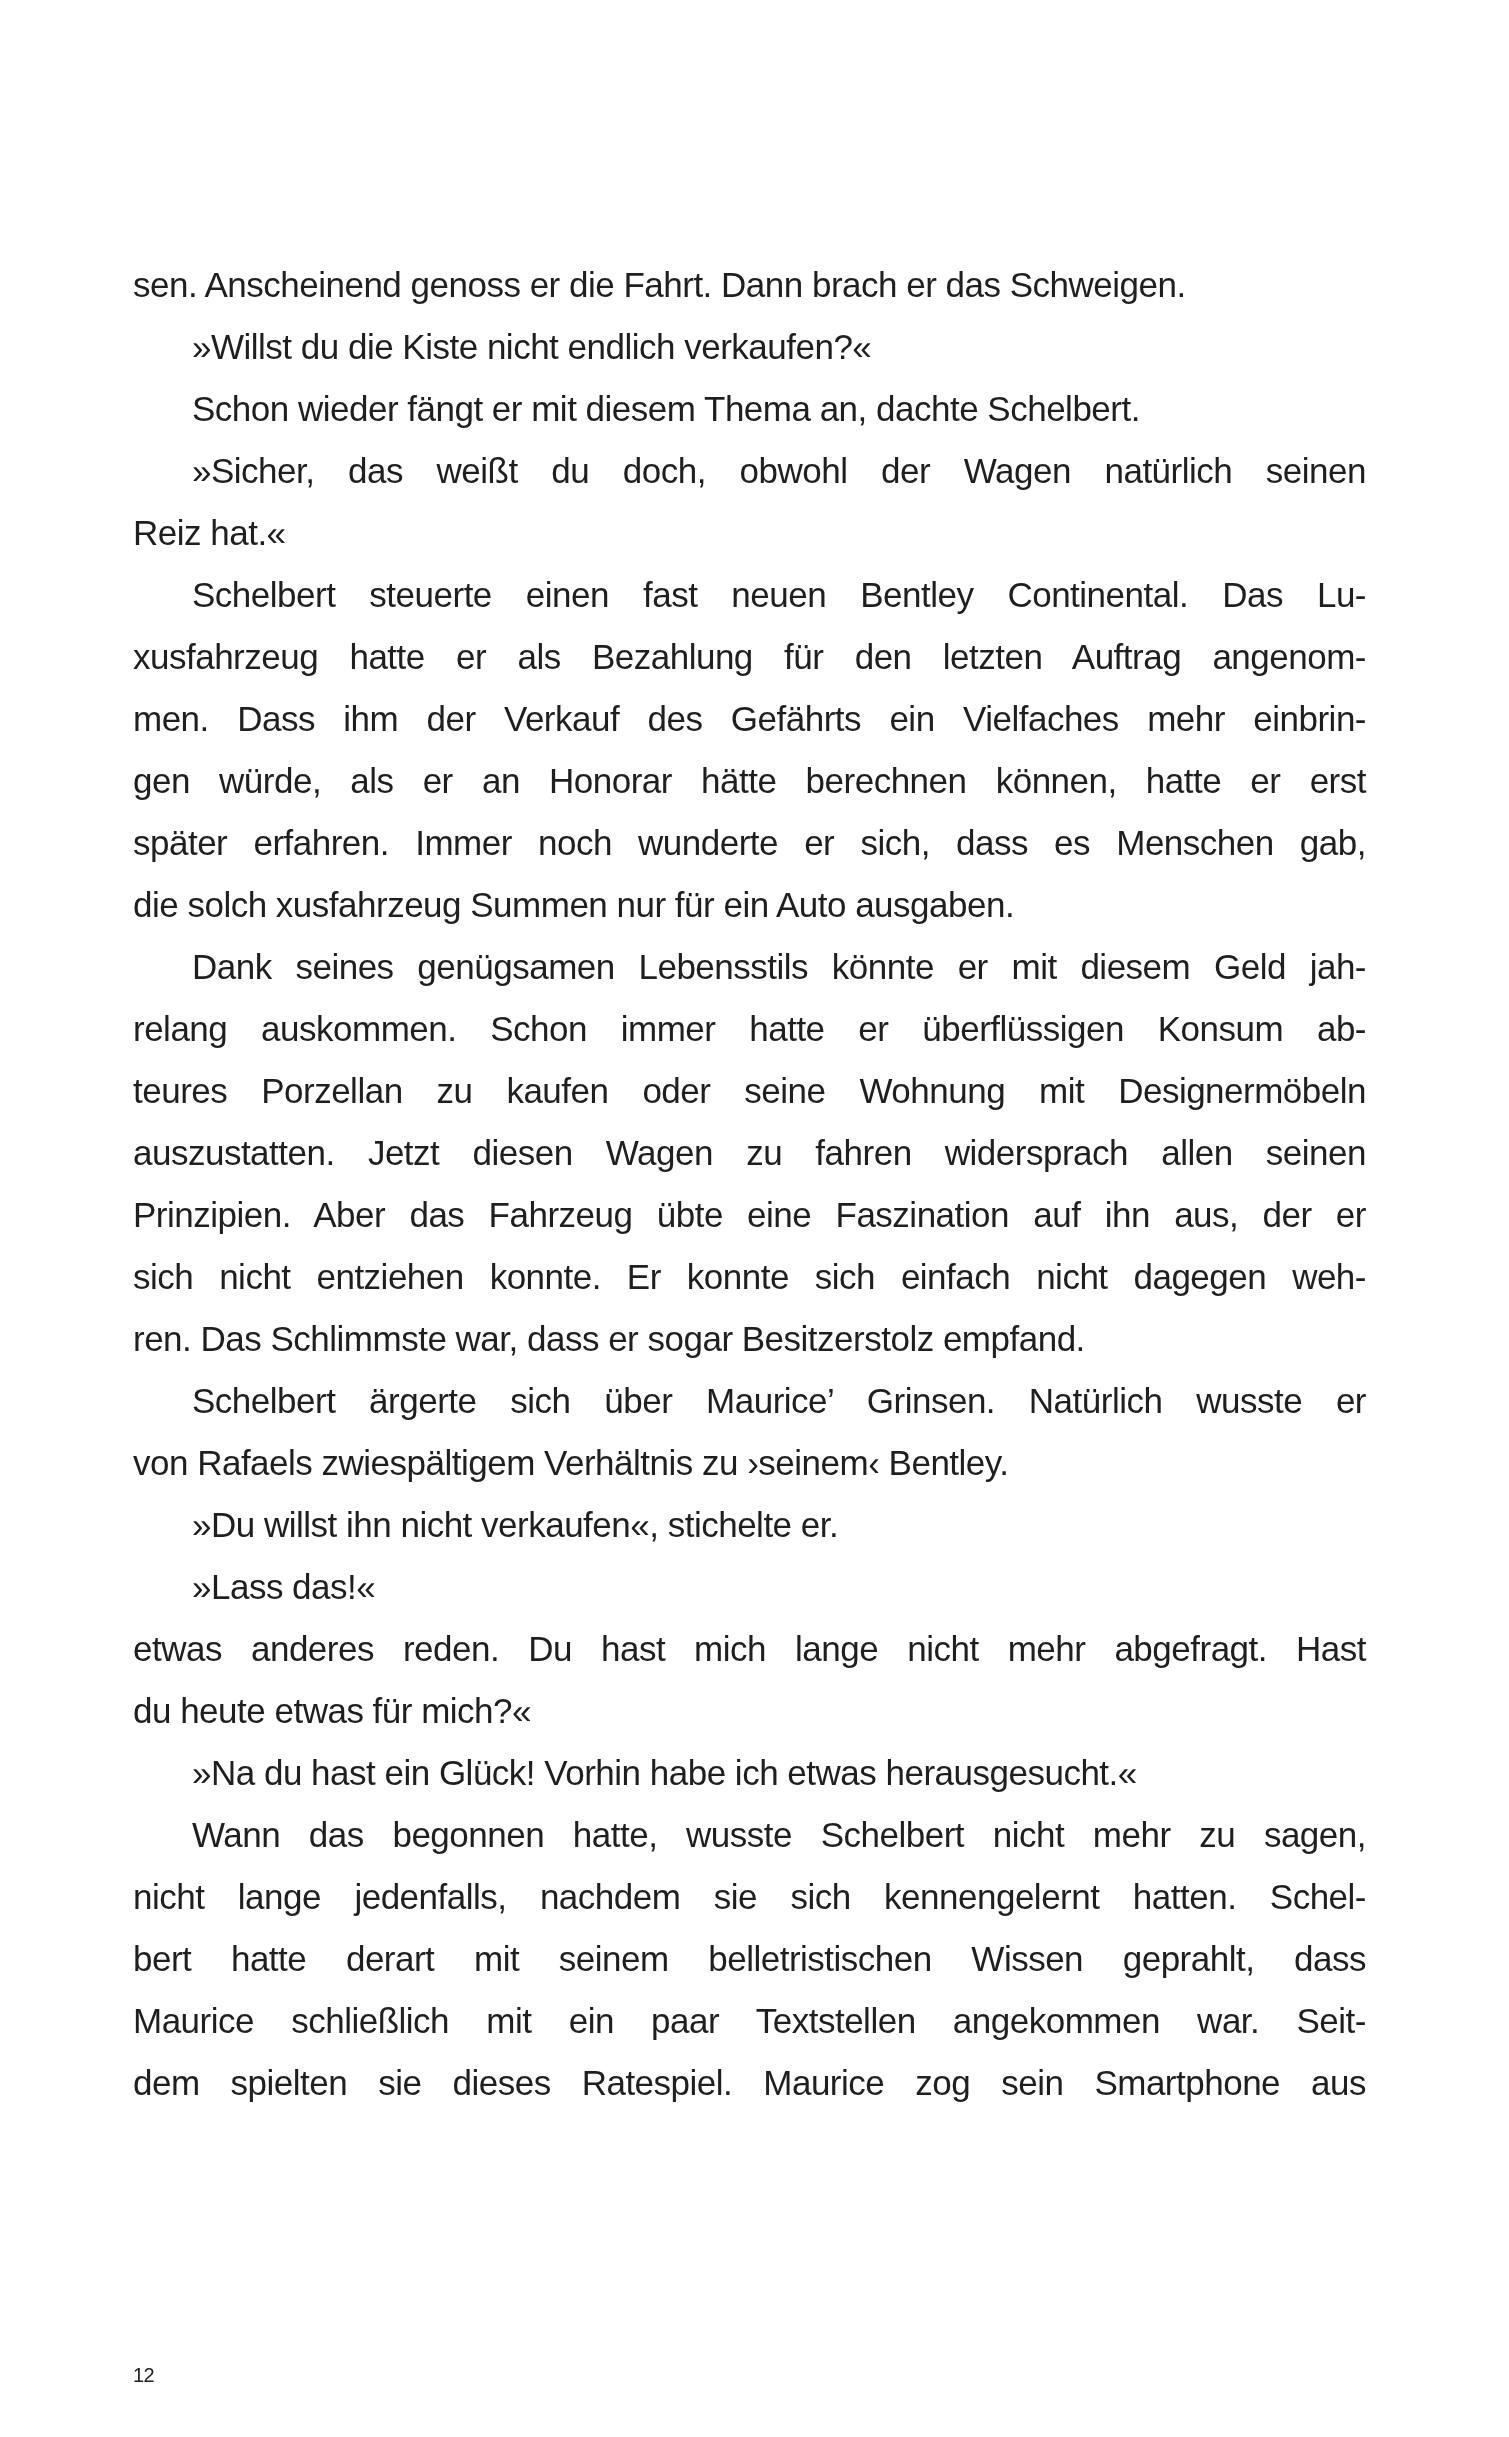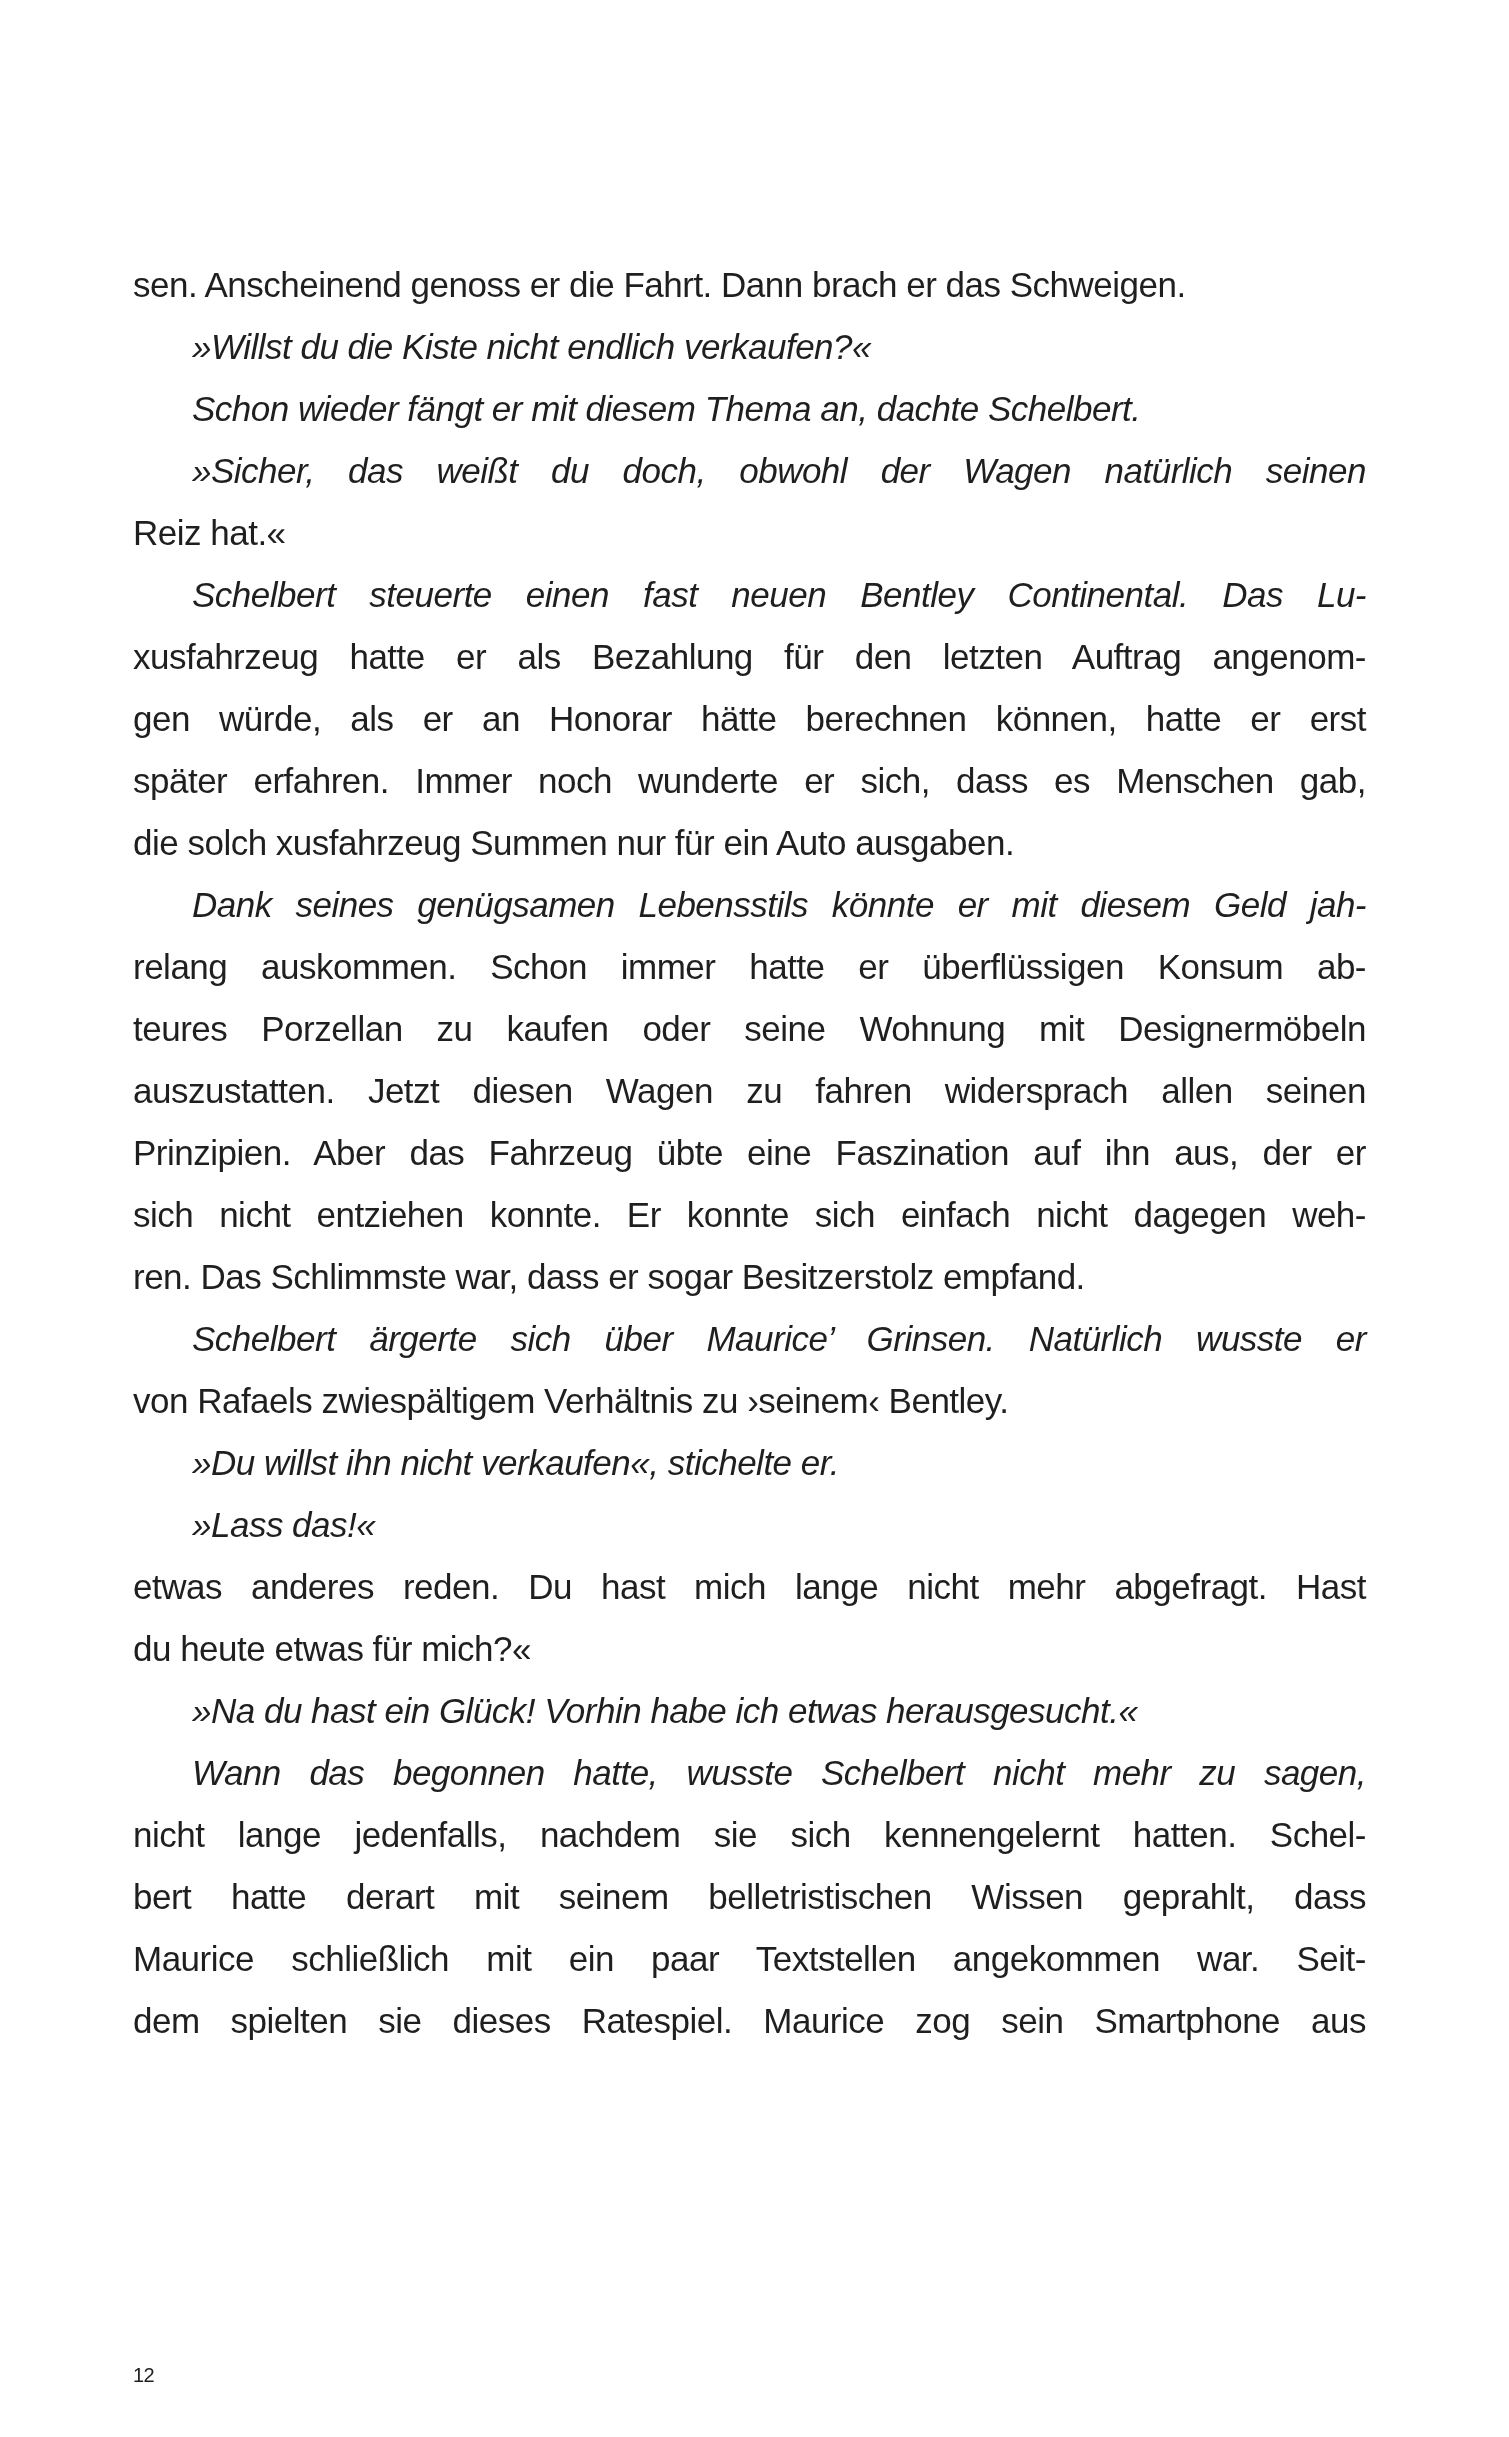--- a/index.html
+++ b/index.html
@@ -25,21 +25,20 @@
     text-align: left;
     white-space: pre;
   }
   .line.justify {
     white-space: normal;
     text-align: justify;
     text-align-last: justify;
   }
   .line.indent {
     text-indent: 59px;
-    font-style: italic;
   }
   .page-number {
     position: absolute;
     left: 133px;
     top: 2307px;
     font-size: 20px;
     line-height: 49px;
     letter-spacing: -0.5px;
   }
 </style>
@@ -48,20 +47,21 @@
 
 <div class="page" style="background: rgb(255, 255, 255); margin-top: 44px;">
   <div class="text-block" id="text-block" style="color: rgb(31, 31, 31);">
       <div class="line">sen. Anscheinend genoss er die Fahrt. Dann brach er das Schweigen.</div>
       <div class="line indent">»Willst du die Kiste nicht endlich verkaufen?«</div>
       <div class="line indent">Schon wieder fängt er mit diesem Thema an, dachte Schelbert.</div>
       <div class="line indent justify">»Sicher, das weißt du doch, obwohl der Wagen natürlich seinen</div>
       <div class="line">Reiz hat.«</div>
       <div class="line indent justify">Schelbert steuerte einen fast neuen Bentley Continental. Das Lu-</div>
       <div class="line justify">xusfahrzeug hatte er als Bezahlung für den letzten Auftrag angenom-</div>
+      <div class="line justify">men. Dass ihm der Verkauf des Gefährts ein Vielfaches mehr einbrin-</div>
       <div class="line justify">gen würde, als er an Honorar hätte berechnen können, hatte er erst</div>
       <div class="line justify">später erfahren. Immer noch wunderte er sich, dass es Menschen gab,</div>
       <div class="line">die solch xusfahrzeug Summen nur für ein Auto ausgaben.</div>
       <div class="line indent justify">Dank seines genügsamen Lebensstils könnte er mit diesem Geld jah-</div>
       <div class="line justify">relang auskommen. Schon immer hatte er überflüssigen Konsum ab-</div>
       <div class="line justify">teures Porzellan zu kaufen oder seine Wohnung mit Designermöbeln</div>
       <div class="line justify">auszustatten. Jetzt diesen Wagen zu fahren widersprach allen seinen</div>
       <div class="line justify">Prinzipien. Aber das Fahrzeug übte eine Faszination auf ihn aus, der er</div>
       <div class="line justify">sich nicht entziehen konnte. Er konnte sich einfach nicht dagegen weh-</div>
       <div class="line">ren. Das Schlimmste war, dass er sogar Besitzerstolz empfand.</div>

